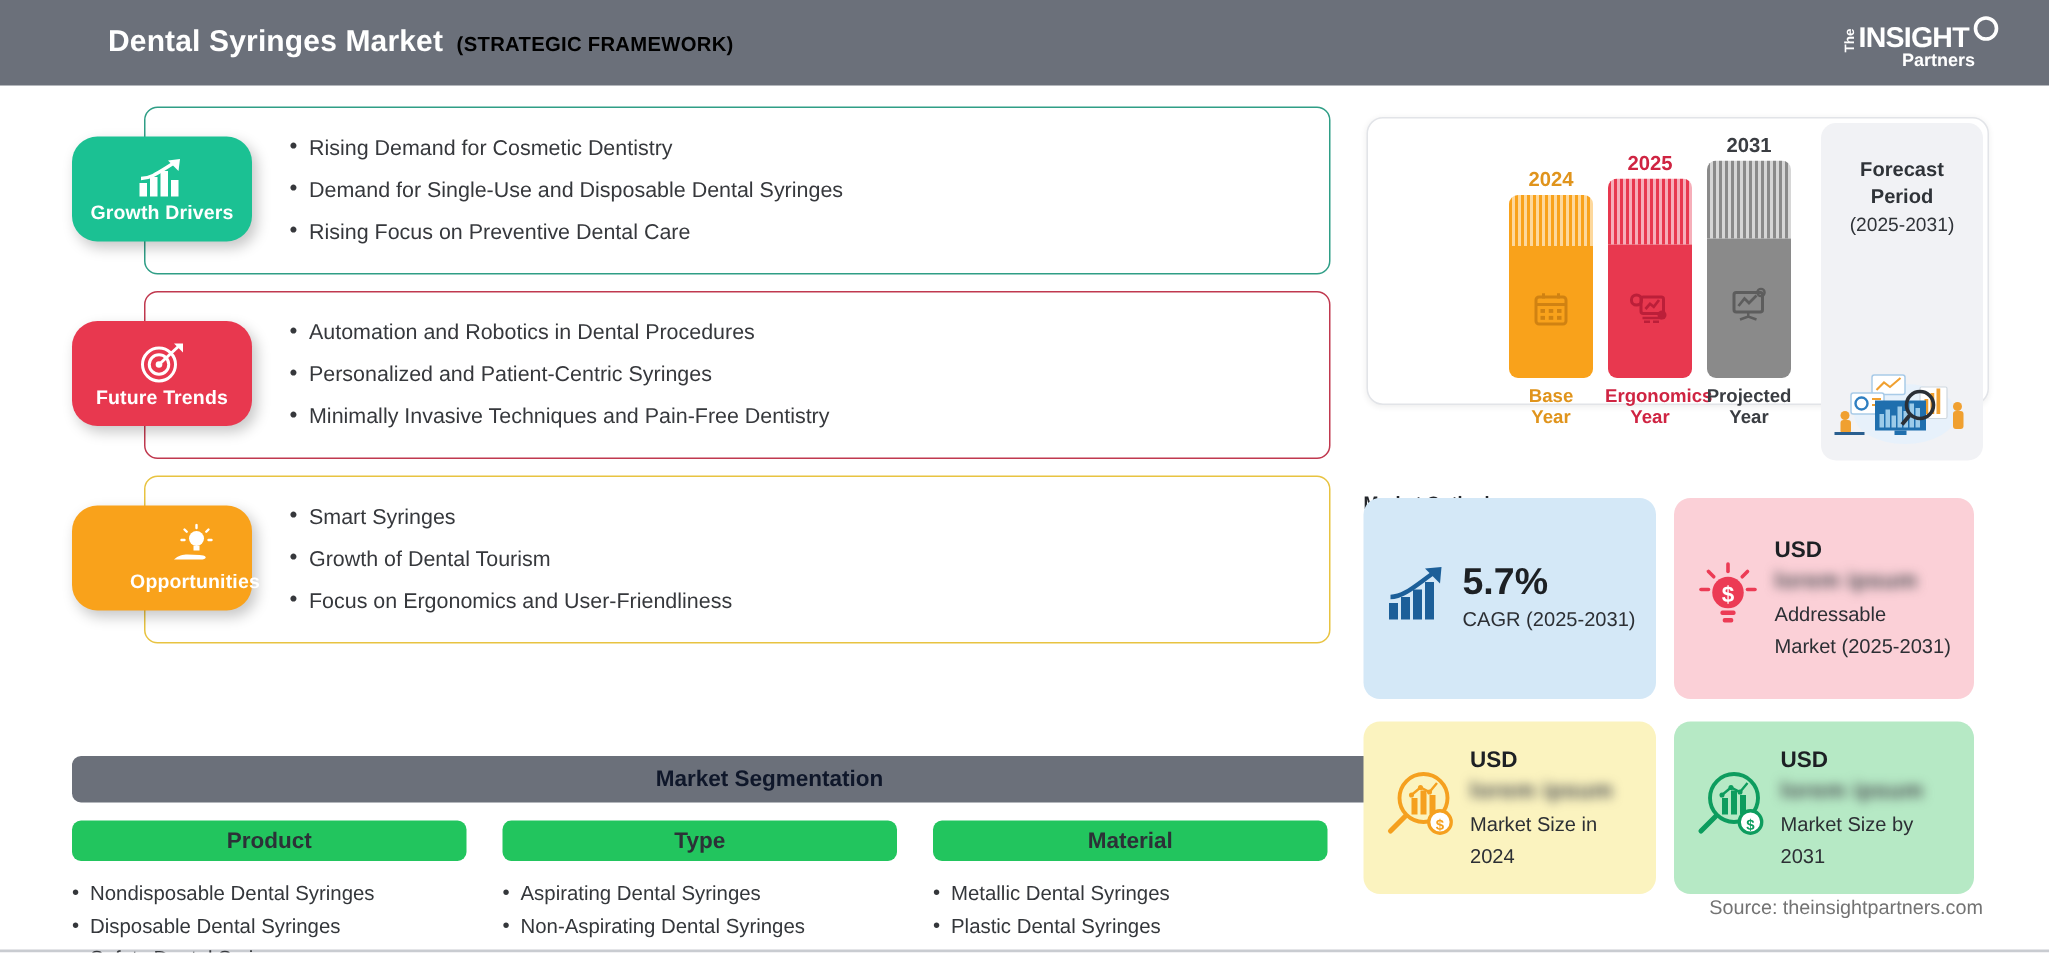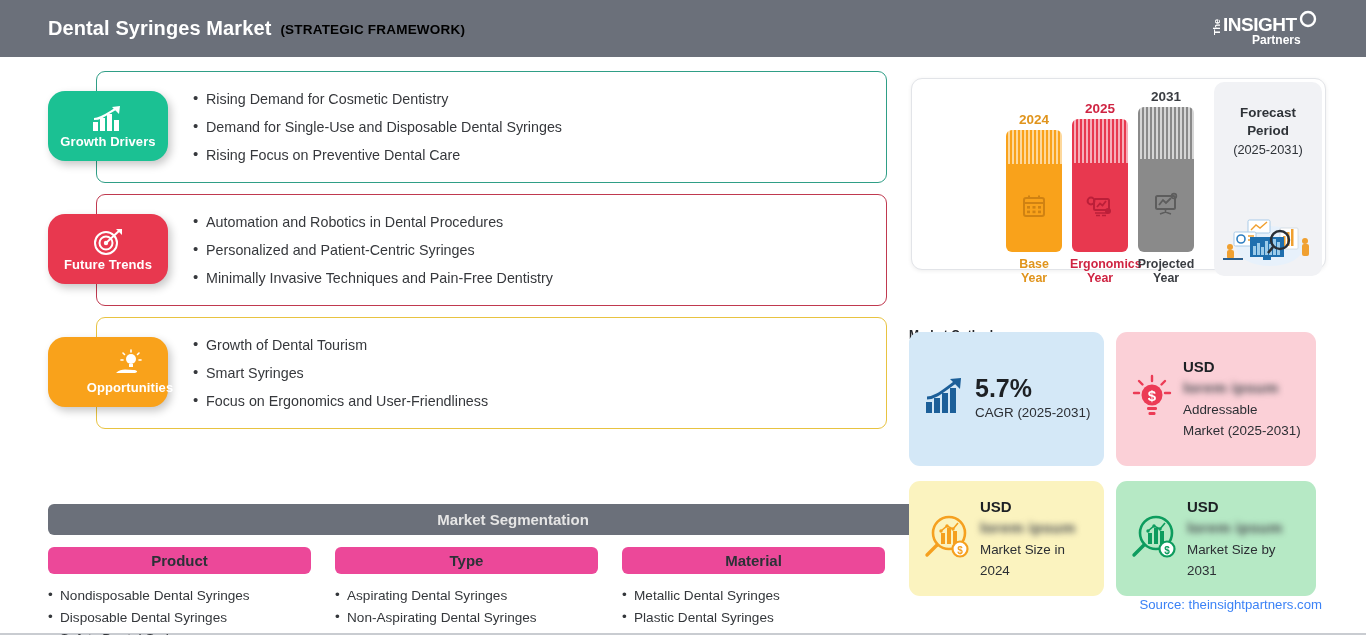--- a/index.html
+++ b/index.html
@@ -7,31 +7,31 @@
     width: 1366px; height: 635px;
     font-family: "Liberation Sans", sans-serif;
     background: #ffffff;
     overflow: hidden;
   }
   .page { position: relative; width: 1366px; height: 635px; background: #fff; border-bottom: 2px solid #c9ccd1; }
 
   
   .header {
     position: absolute; left: 0; top: 0; width: 1366px; height: 57px;
-    background: #6b707a; display: flex; align-items: center;
+    background: #6b707a; display: flex; align-items: center; padding-left: 24px;
   }
   .header-title {
     margin-left: 48px; color: #ffffff; font-size: 20px; font-weight: bold;
     letter-spacing: .1px;
   }
   .header-sub {
     margin-left: 9px; color: #000000; font-size: 13.5px; font-weight: bold;
     letter-spacing: .2px; position: relative; top: 1px;
   }
-  .logo { position: absolute; right: 44px; top: 9px; width: 118px; height: 40px; }
+  .logo { position: absolute; right: 28px; top: 9px; width: 118px; height: 40px; }
 
   
   .left { position: absolute; left: 0; top: 57px; width: 905px; height: 578px; }
 
   .section { position: absolute; }
   .sec-box {
     position: absolute; left: 96px; width: 791px;
     border: 1.3px solid; border-radius: 9px; background: #fff;
   }
   .sec-box-inner { padding: 13px 0 13px 96px; }
@@ -49,27 +49,27 @@
     border-radius: 17px; color: #fff; display: flex; flex-direction: column;
     align-items: center; justify-content: center;
     box-shadow: 3px 4px 9px rgba(0,0,0,.22); z-index: 3;
   }
   .badge-icon { height: 30px; display: flex; align-items: flex-end; justify-content: center; }
   .badge-label { font-size: 13px; font-weight: bold; margin-top: 1px; letter-spacing: .1px; }
 
   
   .seg-header {
     position: absolute; left: 48px; top: 447px; width: 930px; height: 31px;
-    background: #6b707a; border-radius: 6px; color: #e5e5e5; font-size: 15px;
+    background: #6b707a; border-radius: 6px; color: #0f172a; font-size: 15px;
     font-weight: bold; display: flex; align-items: center; justify-content: center;
   }
   .seg-cols { position: absolute; left: 48px; top: 490px; width: 839px; display: flex; gap: 24px; }
   .seg-col { width: 263px; }
   .seg-col-head {
-    height: 27px; background: #ec4899; border-radius: 6px; color: #2c3137;
+    height: 27px; background: #22c55e; border-radius: 6px; color: #2c3137;
     font-size: 15px; font-weight: bold; display: flex; align-items: center; justify-content: center;
   }
   .seg-list { list-style: none; margin-top: 11px; }
   .seg-list li {
     position: relative; padding-left: 12px; font-size: 13.6px; color: #34373b; line-height: 21.5px;
     white-space: nowrap;
   }
   .seg-list li::before { content: "•"; position: absolute; left: 0; top: -1px; }
 
   
@@ -82,21 +82,21 @@
   }
   .tl-bars { position: absolute; left: 12px; top: 0; width: 285px; height: 192px; }
   .tl-item { position: absolute; width: 60px; text-align: center; }
   .tl-year { font-size: 13.5px; font-weight: bold; margin-bottom: 3px; }
   .tl-bar { position: relative; width: 56px; margin: 0 auto; border-radius: 6px; overflow: hidden; }
   .tl-stripe { height: 34px; }
   .tl-solid { display: flex; align-items: center; justify-content: center; }
   .tl-cap { font-size: 12.4px; font-weight: bold; line-height: 14px; margin-top: 5px; }
 
   .forecast {
-    position: absolute; right: 3px; top: 3px; width: 108px; height: 194px;
+    position: absolute; right: 3px; top: 3px; width: 108px; height: 225px;
     background: #f1f2f5; border-radius: 10px; text-align: center;
   }
   .forecast-t { font-size: 13.4px; color: #2f3338; line-height: 18px; padding-top: 22px; font-weight: bold; }
   .forecast-y { font-size: 12.8px; color: #2f3338; margin-top: 2px; }
 
   .outlook-title {
     position: absolute; left: 4px; top: 232px; font-size: 12px; font-weight: bold; color: #23262b; margin-top: 39px;
   }
 
   .cards { position: absolute; left: 4px; top: 275px; width: 412px; }
@@ -109,21 +109,21 @@
   .card-icon { flex: 0 0 auto; margin-right: 9px; }
   .card-body { }
   .big-num { font-size: 25px; font-weight: bold; color: #1d2024; line-height: 27px; }
   .card-sub { font-size: 13.4px; color: #2c2f34; line-height: 21px; }
   .usd { font-size: 15px; font-weight: bold; color: #1d2024; line-height: 20px; }
   .blur {
     filter: blur(3.4px); color: #4a4d52; font-size: 15.5px; font-weight: bold;
     line-height: 22px; letter-spacing: .3px; user-select: none;
   }
   .source {
-    position: absolute; right: 44px; top: 540px; font-size: 13.2px; color: #3b82f6;
+    position: absolute; right: 44px; top: 540px; font-size: 13.2px; color: #737373;
   }
 </style>
 </head>
 <body>
 
 <div class="page">
 
   <div class="header">
     <span class="header-title">Dental Syringes Market</span>
     <span class="header-sub">(STRATEGIC FRAMEWORK)</span>
@@ -185,22 +185,22 @@
           </svg>
         </span>
         <span class="badge-label">Future Trends</span>
       </div>
     </div>
 
     <div class="section">
       <div class="sec-box" style="top:260px;border-color:#e8c341;">
         <div class="sec-box-inner">
           <ul class="bullets">
+            <li>Smart Syringes</li>
             <li>Growth of Dental Tourism</li>
-            <li>Smart Syringes</li>
             <li>Focus on Ergonomics and User-Friendliness</li>
           </ul>
         </div>
       </div>
       <div class="badge" style="top:280px;background:#f9a21b;padding-left:44px;">
         <span class="badge-icon">
           <svg width="34" height="30" viewBox="0 0 34 30">
             <circle cx="18" cy="10" r="5" fill="#fff"></circle>
             <rect x="16" y="15" width="4" height="3" fill="#fff"></rect>
             <g stroke="#fff" stroke-width="1.6" stroke-linecap="round">

